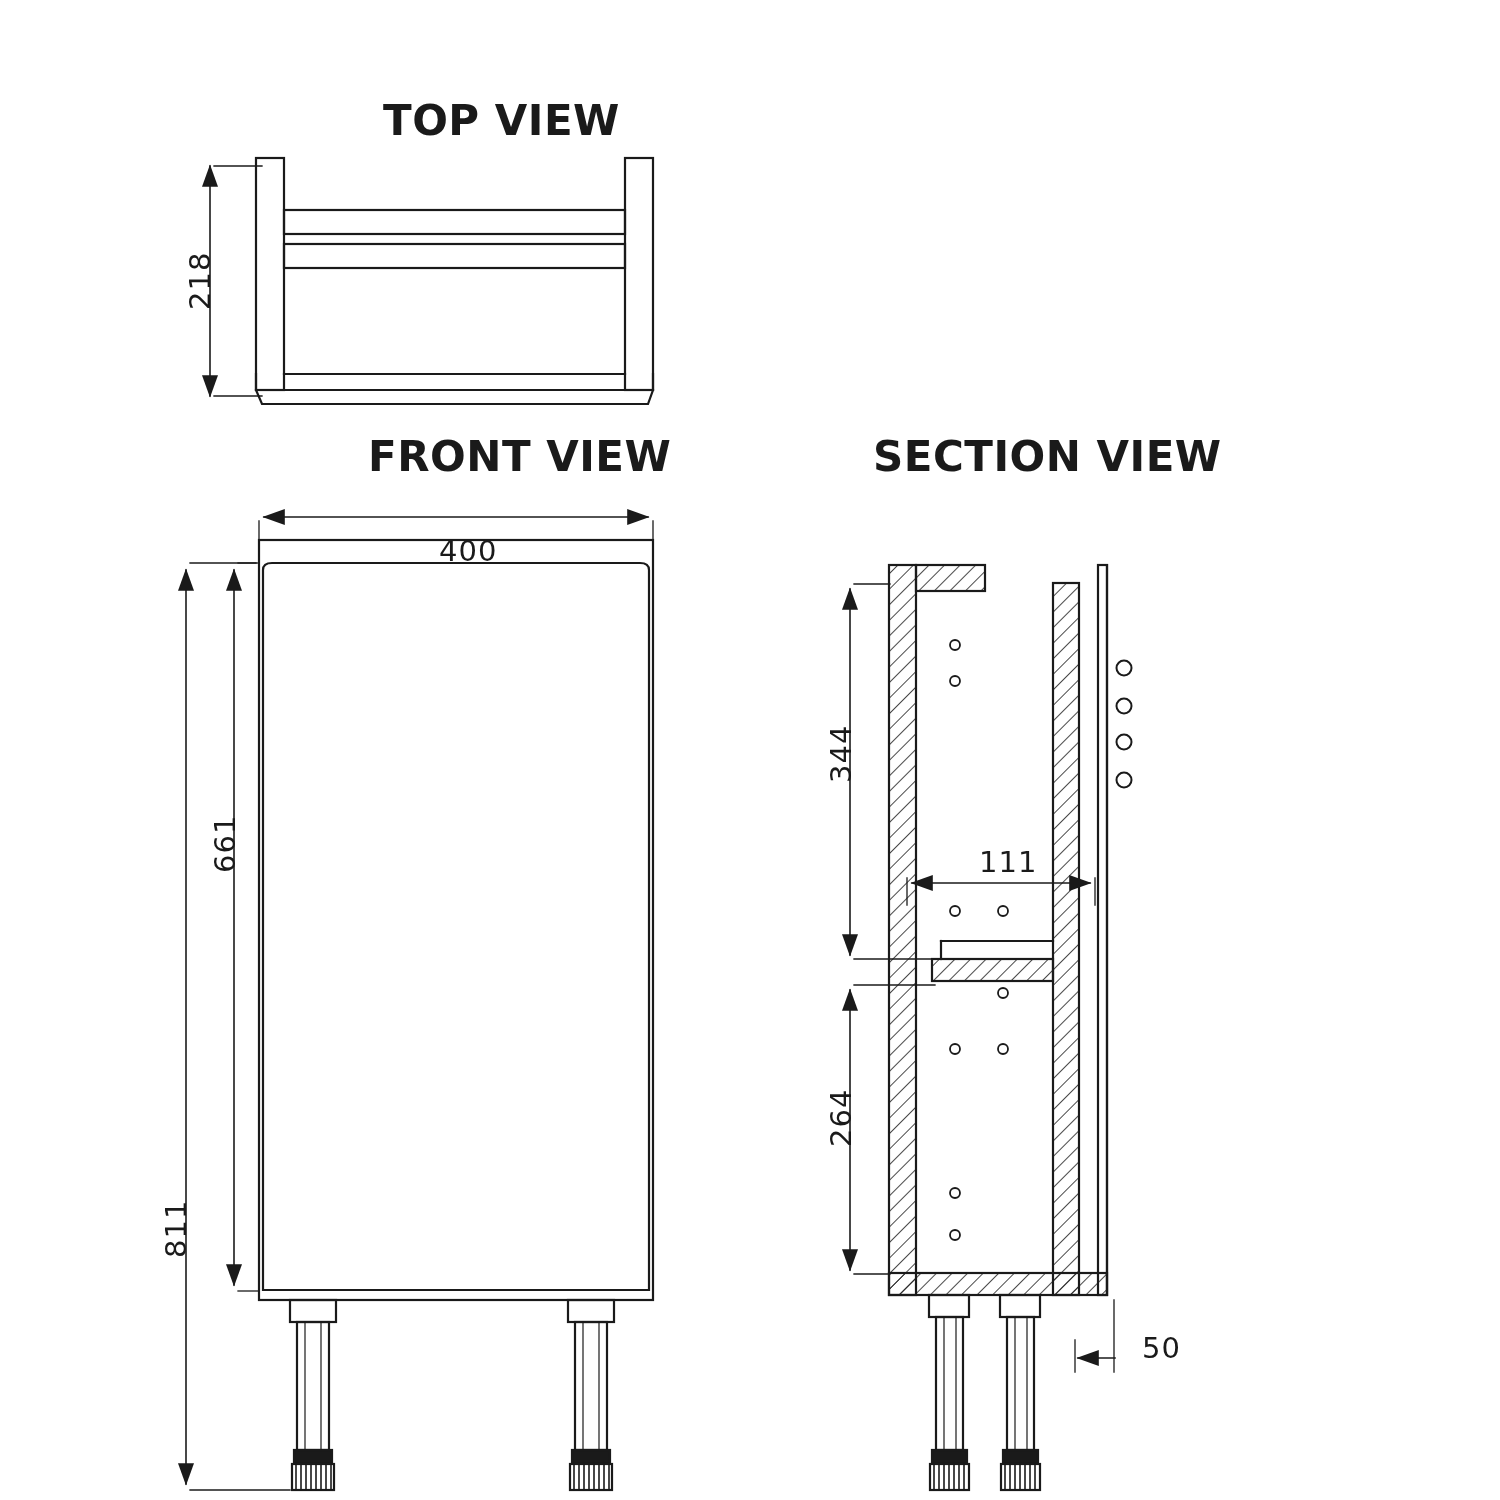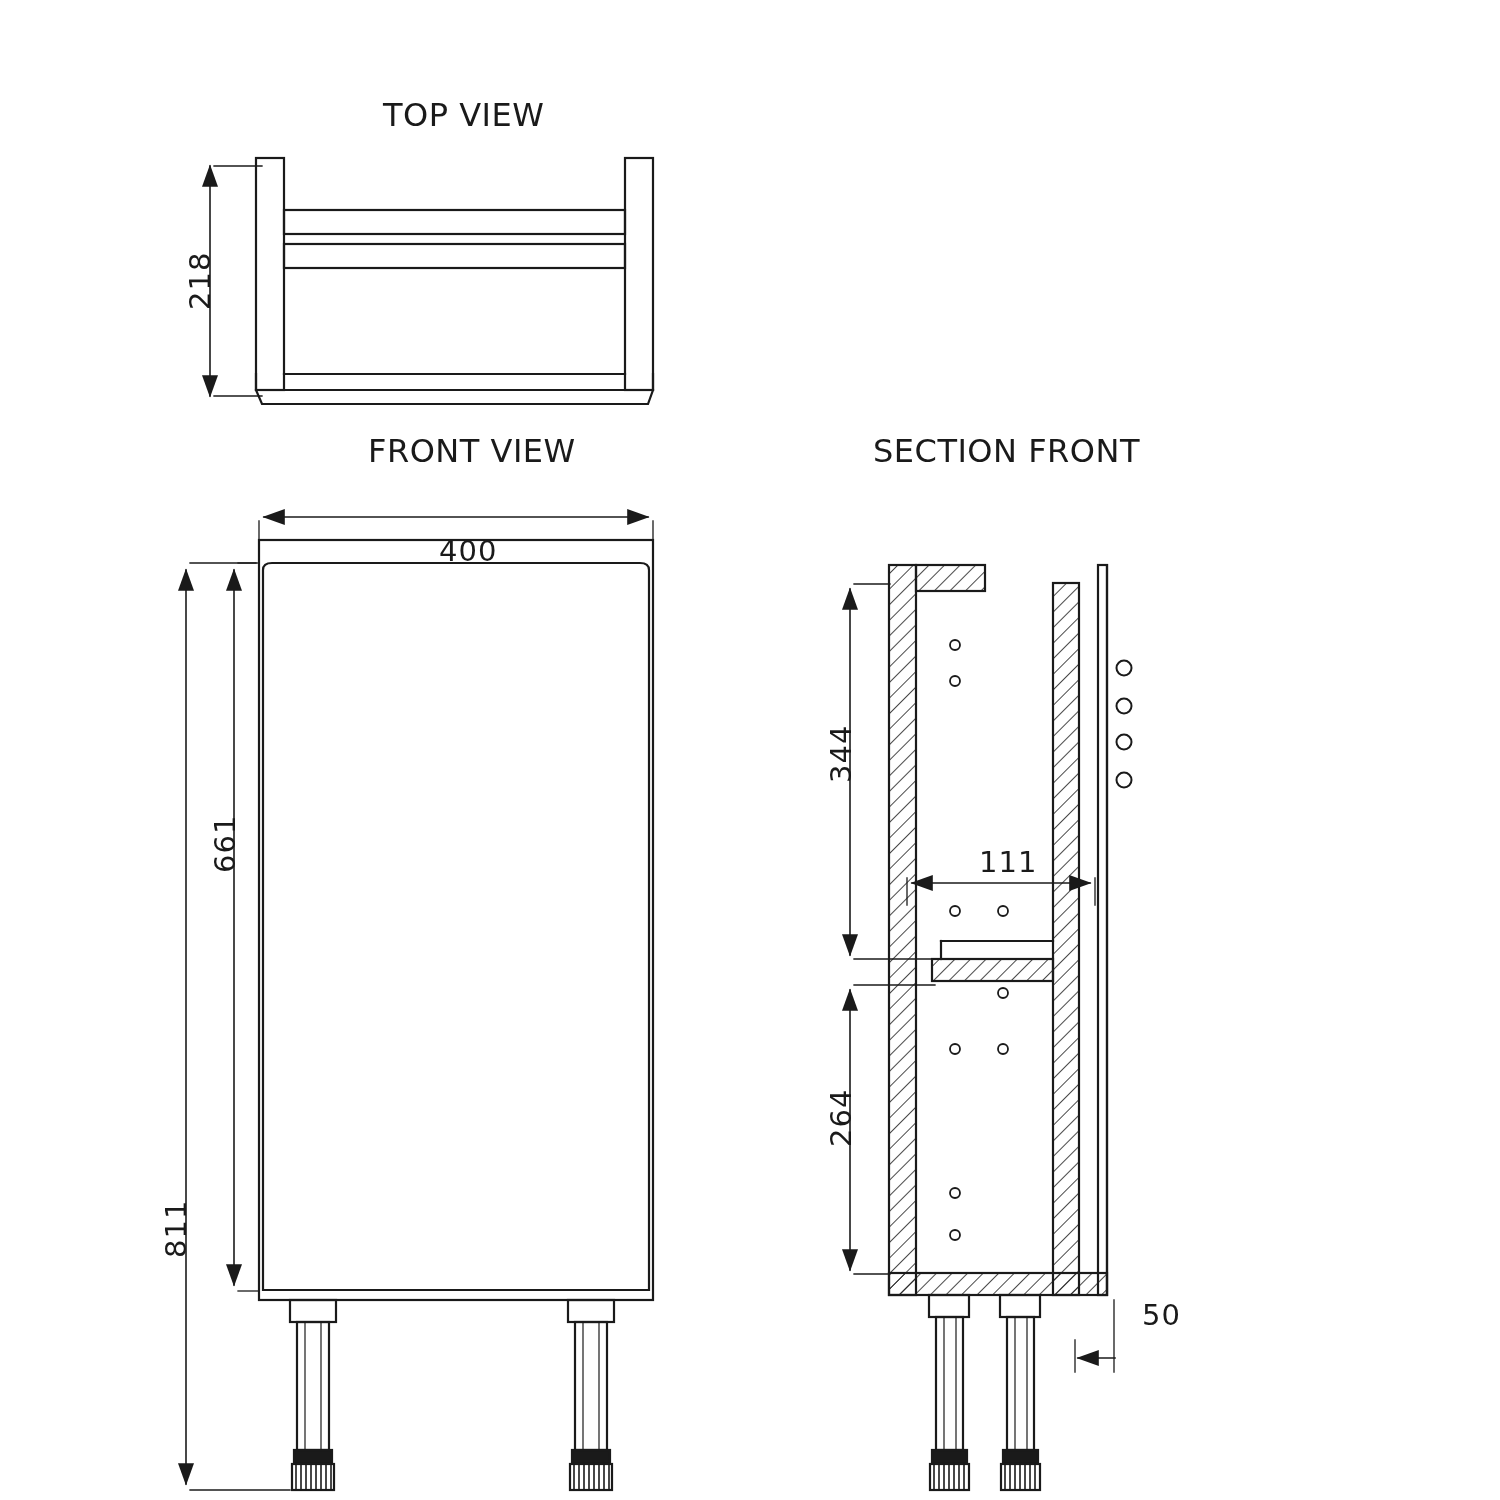--- a/index.html
+++ b/index.html
@@ -20,22 +20,23 @@
     width: 1500px;
     height: 1500px;
   }
   .label {
     position: absolute;
     color: #1a1a1a;
     white-space: nowrap;
     font-weight: 400;
   }
   .view-title {
-    font-size: 32px;
+    font-size: 42px;
     letter-spacing: 0.5px;
+    font-weight: bold;
   }
   .dim-text {
     font-size: 29px;
     letter-spacing: 1px;
   }
   .vert {
     transform: rotate(-90deg);
     transform-origin: left top;
   }
 </style>
@@ -229,29 +230,29 @@
       <line x1="1114" y1="1300" x2="1114" y2="1372" stroke-width="1.3"></line>
     </g>
 
   </g>
 </svg>
 
 <div class="label view-title" style="left:383px; top:96px;">TOP VIEW</div>
 
 <div class="label view-title" style="left:356px; top:432px;margin-left:12px;">FRONT VIEW</div>
 
-<div class="label view-title" style="left:873px; top:432px;">SECTION FRONT</div>
+<div class="label view-title" style="left:873px; top:432px;">SECTION VIEW</div>
 
 <div class="label dim-text vert" style="left:183px; top:310px;">218</div>
 
 <div class="label dim-text" style="left:439px; top:487px;margin-top:47px;">400</div>
 
 <div class="label dim-text vert" style="left:208px; top:873px;">661</div>
 
 <div class="label dim-text vert" style="left:159px; top:1258px;">811</div>
 
 <div class="label dim-text vert" style="left:824px; top:783px;">344</div>
 
 <div class="label dim-text" style="left:979px; top:845px;">111</div>
 
 <div class="label dim-text vert" style="left:824px; top:1147px;">264</div>
 
-<div class="label dim-text" style="left:1142px; top:1298px;">50</div>
+<div class="label dim-text" style="left:1142px; top:1331px;">50</div>
 
 </body></html>

